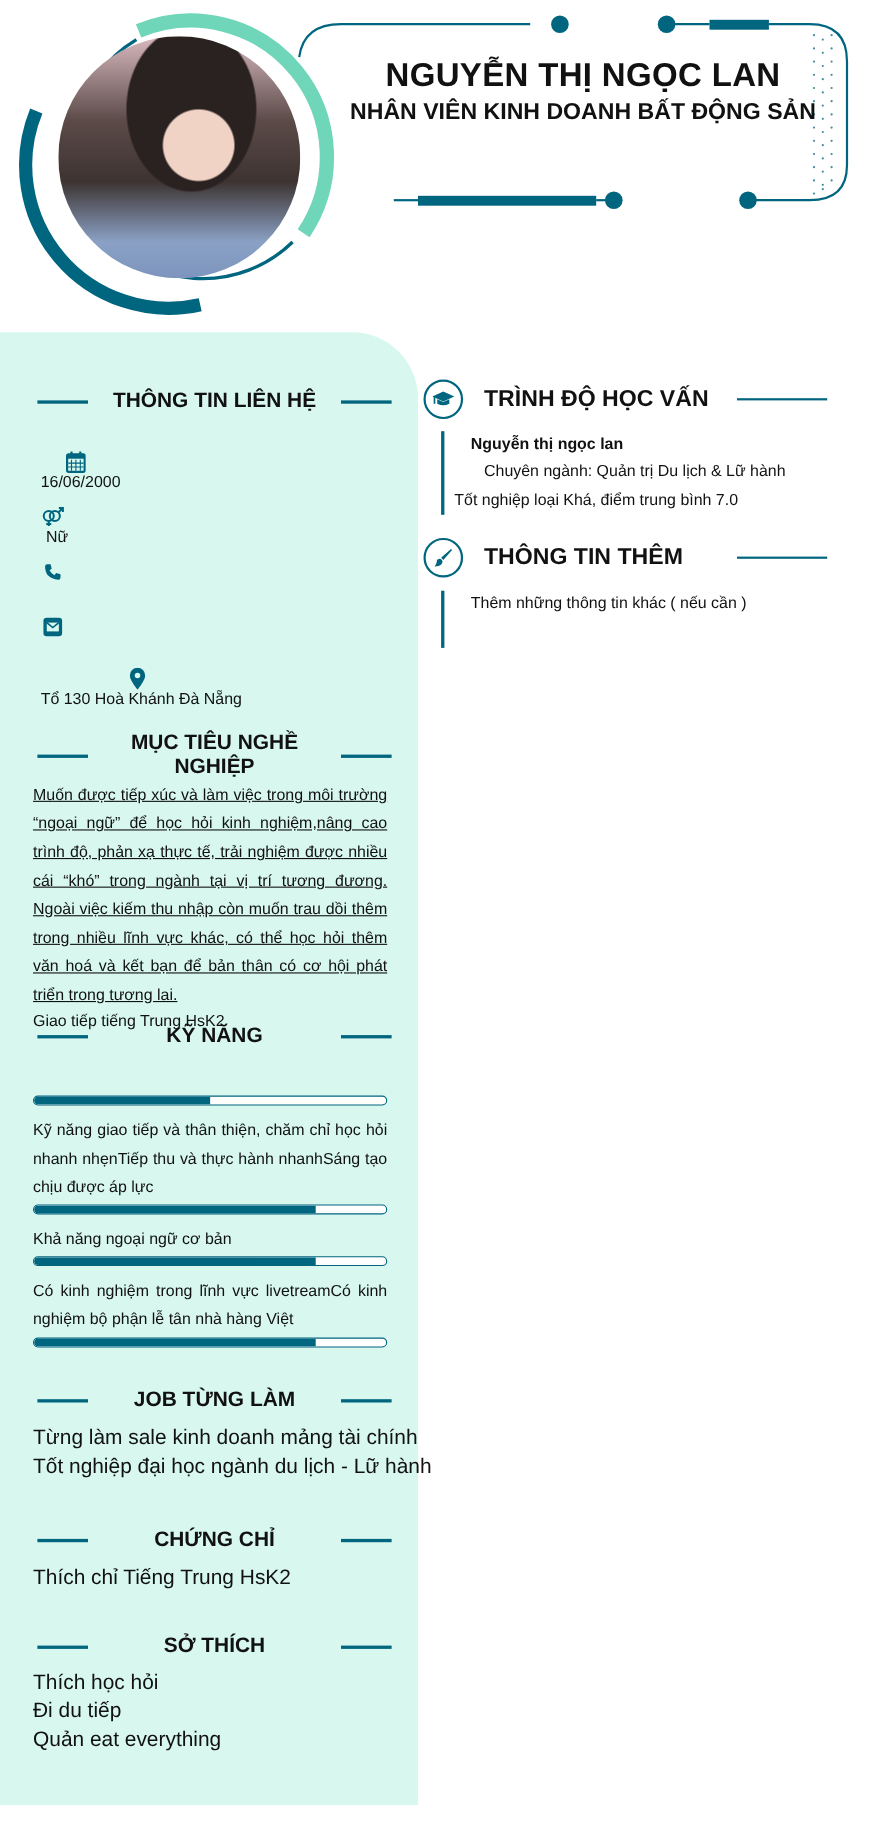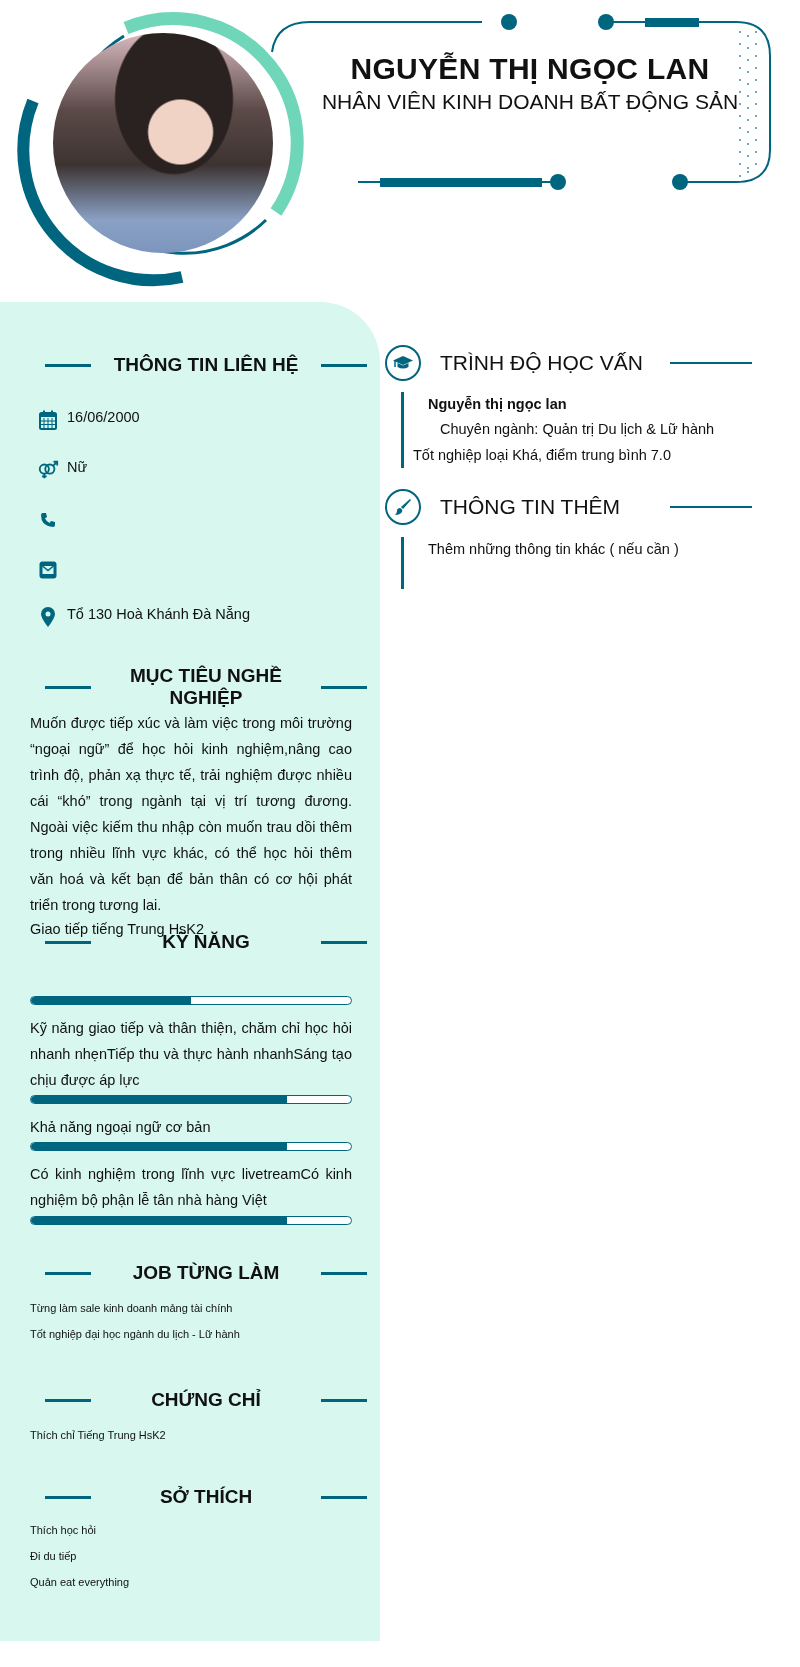--- a/index.html
+++ b/index.html
@@ -3,36 +3,36 @@
 <meta charset="utf-8">
 <style>
   * { box-sizing: border-box; margin: 0; padding: 0; }
   body { width: 800px; height: 1667px; background: #ffffff; font-family: "Liberation Sans", "DejaVu Sans", sans-serif; color: #111; position: relative; overflow: hidden; }
   .abs { position: absolute; }
   .photo { position: absolute; left: 53px; top: 33px; width: 220px; height: 220px; border-radius: 50%; overflow: hidden;
     background: radial-gradient(circle at 58% 45%, #f1d3c6 0 18%, transparent 19%),
                 radial-gradient(ellipse at 55% 30%, #2a2220 0 34%, transparent 35%),
                 linear-gradient(180deg, #d8b9bf 0%, #5b4a48 35%, #3d3331 60%, #8aa1c5 85%, #7d95bd 100%); }
   .name { left: 300px; top: 52px; width: 460px; text-align: center; font-size: 30px; font-weight: bold; letter-spacing: 0.3px; }
-  .title { left: 300px; top: 90px; width: 460px; text-align: center; font-size: 21px; font-weight: normal; }
+  .title { left: 300px; top: 90px; width: 460px; text-align: center; font-size: 21px; font-weight: bold; }
   
   .sidebar { left: 0; top: 302px; width: 380px; height: 1339px; background: #d7f7ef; border-top-right-radius: 60px; }
-  .sec-head { position: absolute; left: 45px; width: 322px; height: 24px; display: flex; align-items: center; justify-content: space-between; }
+  .sec-head { position: absolute; left: 34px; width: 322px; height: 24px; display: flex; align-items: center; justify-content: space-between; }
   .sec-head .line { width: 46px; height: 3px; background: #00657f; }
   .sec-head .txt { font-size: 19px; font-weight: bold; text-align: center; flex: 1; }
-  .contact { position: absolute; left: 37px; display: flex; font-size: 14.5px; }
+  .contact { position: absolute; left: 37px; display: flex; align-items: center; font-size: 14.5px; flex-direction: column; }
   .contact .ic { width: 22px; height: 22px; margin-right: 8px; display: flex; align-items: center; justify-content: center; }
-  .para { position: absolute; left: 30px; width: 322px; font-size: 14.5px; line-height: 26px; text-align: justify; }
+  .para { position: absolute; left: 30px; width: 322px; font-size: 14.5px; line-height: 26px; text-align: justify; text-decoration: underline; }
   .skill-label { position: absolute; left: 30px; width: 322px; font-size: 14.5px; line-height: 26px; text-align: justify; }
   .bar { position: absolute; left: 30px; width: 322px; height: 9px; border: 1px solid #00657f; border-radius: 5px; background: #fff; overflow: hidden; }
   .bar .fill { height: 100%; background: #00657f; border-radius: 5px 0 0 5px; }
-  .line-item { position: absolute; left: 30px; font-size: 11px; line-height: 26px; }
+  .line-item { position: absolute; left: 30px; font-size: 19px; line-height: 26px; }
   
   .r-icon { position: absolute; left: 385px; width: 36px; height: 36px; border: 2.5px solid #00657f; border-radius: 50%; display: flex; align-items: center; justify-content: center; }
-  .r-title { position: absolute; left: 440px; font-size: 21px; font-weight: normal; }
+  .r-title { position: absolute; left: 440px; font-size: 21px; font-weight: bold; }
   .r-line { position: absolute; left: 670px; width: 82px; height: 2px; background: #00657f; }
   .r-vbar { position: absolute; left: 401px; width: 3px; background: #00657f; }
   .r-text { position: absolute; font-size: 14.5px; line-height: 26px; }
 </style>
 </head>
 <body>
 
 <svg class="abs" style="left:0;top:0" width="800" height="300" viewBox="0 0 800 300">
 
   <path d="M272 52 Q276 22 310 22 L482 22" fill="none" stroke="#00657f" stroke-width="2"></path>

